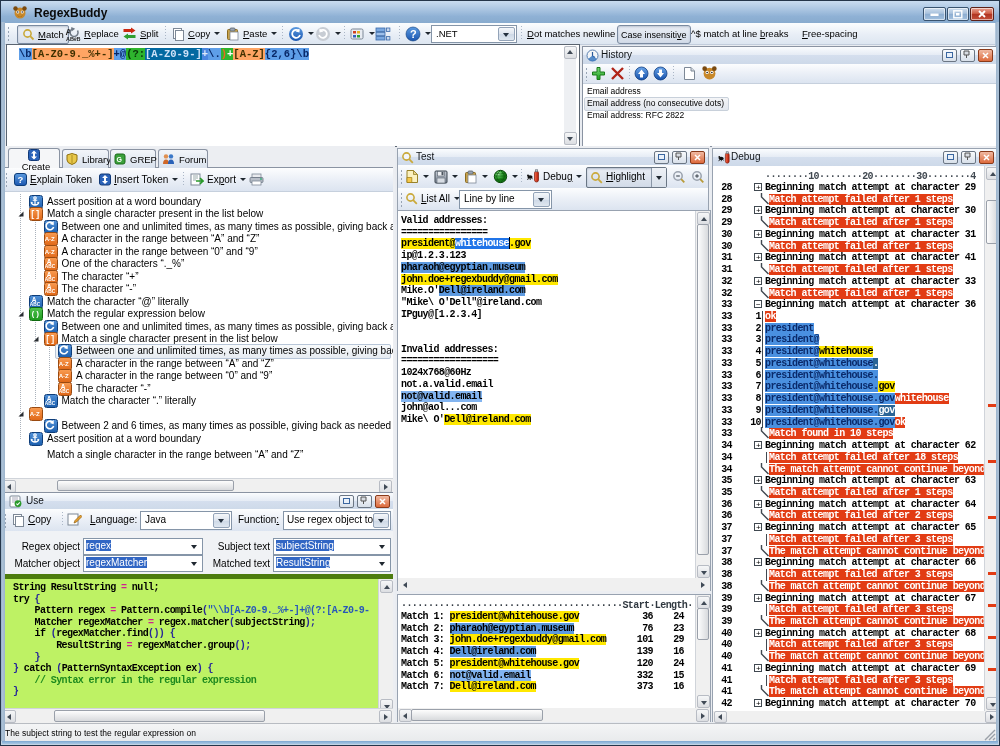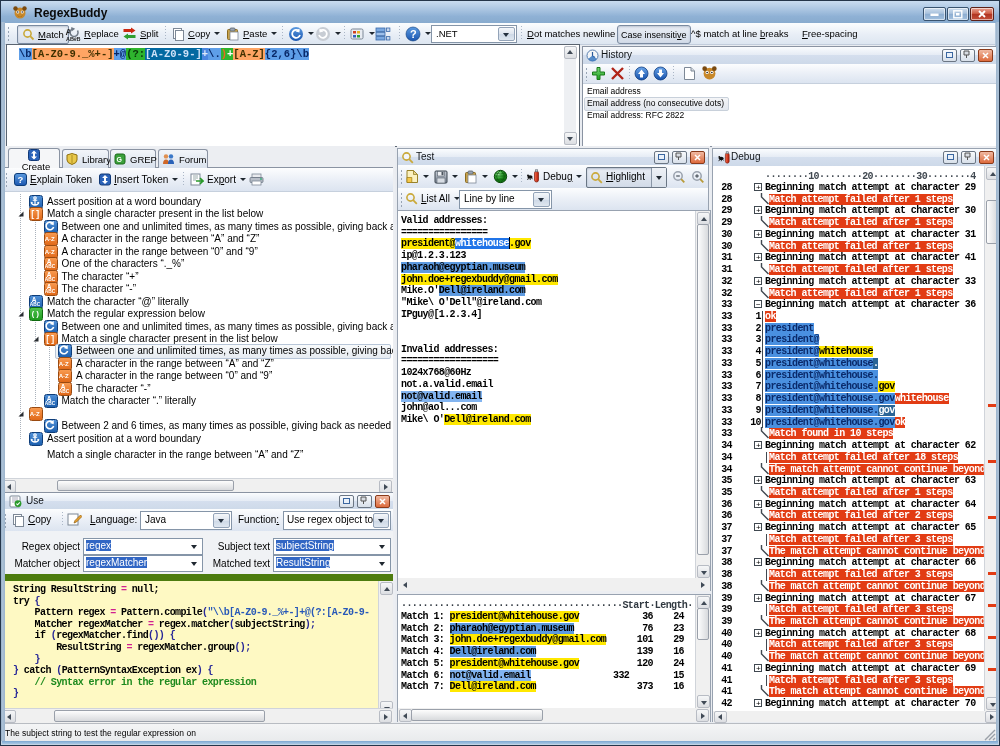--- a/index.html
+++ b/index.html
@@ -580,21 +580,21 @@
         <span class="arr" style="right:5px;top:6px;border-left:3.5px solid transparent;border-right:3.5px solid transparent;border-top:4px solid #202830;"></span>
       </div>
   <div class="abs" style="left:209px;top:27px;width:59px;text-align:right;white-space:nowrap;">Matched text</div>
   <div class="abs combo" style="left:271px;top:24px;width:116px;height:15px;">
         <span style="position:absolute;left:2px;top:1px;background:#3166c4;color:#fff;">ResultString</span>
         <span class="arr" style="right:5px;top:6px;border-left:3.5px solid transparent;border-right:3.5px solid transparent;border-top:4px solid #202830;"></span>
       </div>
  </div>
 </div>
 
-<div class="abs" style="left:2px;top:574px;width:391px;height:134px;background:#fef9c3;border-top:7px solid #4d7c0f;overflow:hidden;">
+<div class="abs" style="left:2px;top:574px;width:391px;height:134px;background:#bef264;border-top:5px solid #4d7c0f;overflow:hidden;">
 <div class="abs mono" style="left:11px;top:3.0px;white-space:pre;"><span>String ResultString <b class="k-eq">=</b> <b>null</b>;</span></div>
 <div class="abs mono" style="left:11px;top:14.6px;white-space:pre;"><span><b>try</b> <b class="k-br">{</b></span></div>
 <div class="abs mono" style="left:11px;top:26.2px;white-space:pre;"><span>    Pattern regex <b class="k-eq">=</b> Pattern.compile<b class="k-br">(</b><span class="k-str">"\\b[A-Z0-9._%+-]+@(?:[A-Z0-9-</span></span></div>
 <div class="abs mono" style="left:11px;top:37.8px;white-space:pre;"><span>    Matcher regexMatcher <b class="k-eq">=</b> regex.matcher<b class="k-br">(</b>subjectString<b class="k-br">);</b></span></div>
 <div class="abs mono" style="left:11px;top:49.4px;white-space:pre;"><span>    <b>if</b> <b class="k-br">(</b>regexMatcher.find<b class="k-br">())</b> <b class="k-br">{</b></span></div>
 <div class="abs mono" style="left:11px;top:61.0px;white-space:pre;"><span>        ResultString <b class="k-eq">=</b> regexMatcher.group<b class="k-br">();</b></span></div>
 <div class="abs mono" style="left:11px;top:72.6px;white-space:pre;"><span>    <b class="k-br">}</b></span></div>
 <div class="abs mono" style="left:11px;top:84.2px;white-space:pre;"><span><b class="k-br">}</b> <b>catch</b> <b class="k-br">(</b>PatternSyntaxException ex<b class="k-br">)</b> <b class="k-br">{</b></span></div>
 <div class="abs mono" style="left:11px;top:95.8px;white-space:pre;"><span class="k-cm">    // Syntax error in the regular expression</span></div>
 <div class="abs mono" style="left:11px;top:107.39999999999999px;white-space:pre;"><span><b class="k-br">}</b></span></div>
@@ -796,21 +796,21 @@
 <div class="abs mono" style="left:3px;top:39.4px;white-space:pre;">Match 3: <span class="hy">john.doe+regexbuddy@gmail.com</span></div>
 <div class="abs mono" style="left:215px;top:39.4px;width:40px;text-align:right;">101</div>
 <div class="abs mono" style="left:255px;top:39.4px;width:31px;text-align:right;">29</div>
 <div class="abs mono" style="left:3px;top:51.099999999999994px;white-space:pre;">Match 4: <span class="hb">Dell@ireland.com</span></div>
 <div class="abs mono" style="left:215px;top:51.099999999999994px;width:40px;text-align:right;">139</div>
 <div class="abs mono" style="left:255px;top:51.099999999999994px;width:31px;text-align:right;">16</div>
 <div class="abs mono" style="left:3px;top:62.8px;white-space:pre;">Match 5: <span class="hy">president@whitehouse.gov</span></div>
 <div class="abs mono" style="left:215px;top:62.8px;width:40px;text-align:right;">120</div>
 <div class="abs mono" style="left:255px;top:62.8px;width:31px;text-align:right;">24</div>
 <div class="abs mono" style="left:3px;top:74.5px;white-space:pre;">Match 6: <span class="hb2">not@valid.email</span></div>
-<div class="abs mono" style="left:215px;top:74.5px;width:40px;text-align:left;">332</div>
+<div class="abs mono" style="left:215px;top:74.5px;width:40px;text-align:right;">332</div>
 <div class="abs mono" style="left:255px;top:74.5px;width:31px;text-align:right;">15</div>
 <div class="abs mono" style="left:3px;top:86.19999999999999px;white-space:pre;">Match 7: <span class="hy">Dell@ireland.com</span></div>
 <div class="abs mono" style="left:215px;top:86.19999999999999px;width:40px;text-align:right;">373</div>
 <div class="abs mono" style="left:255px;top:86.19999999999999px;width:31px;text-align:right;">16</div>
 <div class="abs sb" style="right:0;top:0;width:14px;bottom:0;border-left:1px solid #d0d4da;">
  <div class="sbtn" style="left:1px;top:1px;width:11px;height:11px;">
         <span class="arr" style="left:2.5px;top:3.5px;border-left:3.5px solid transparent;border-right:3.5px solid transparent;border-bottom:4px solid #404a56;"></span>
       </div>
  <div class="sbtn" style="left:1px;bottom:1px;width:11px;height:11px;">
         <span class="arr" style="left:2.5px;top:4.5px;border-left:3.5px solid transparent;border-right:3.5px solid transparent;border-top:4px solid #404a56;"></span>

